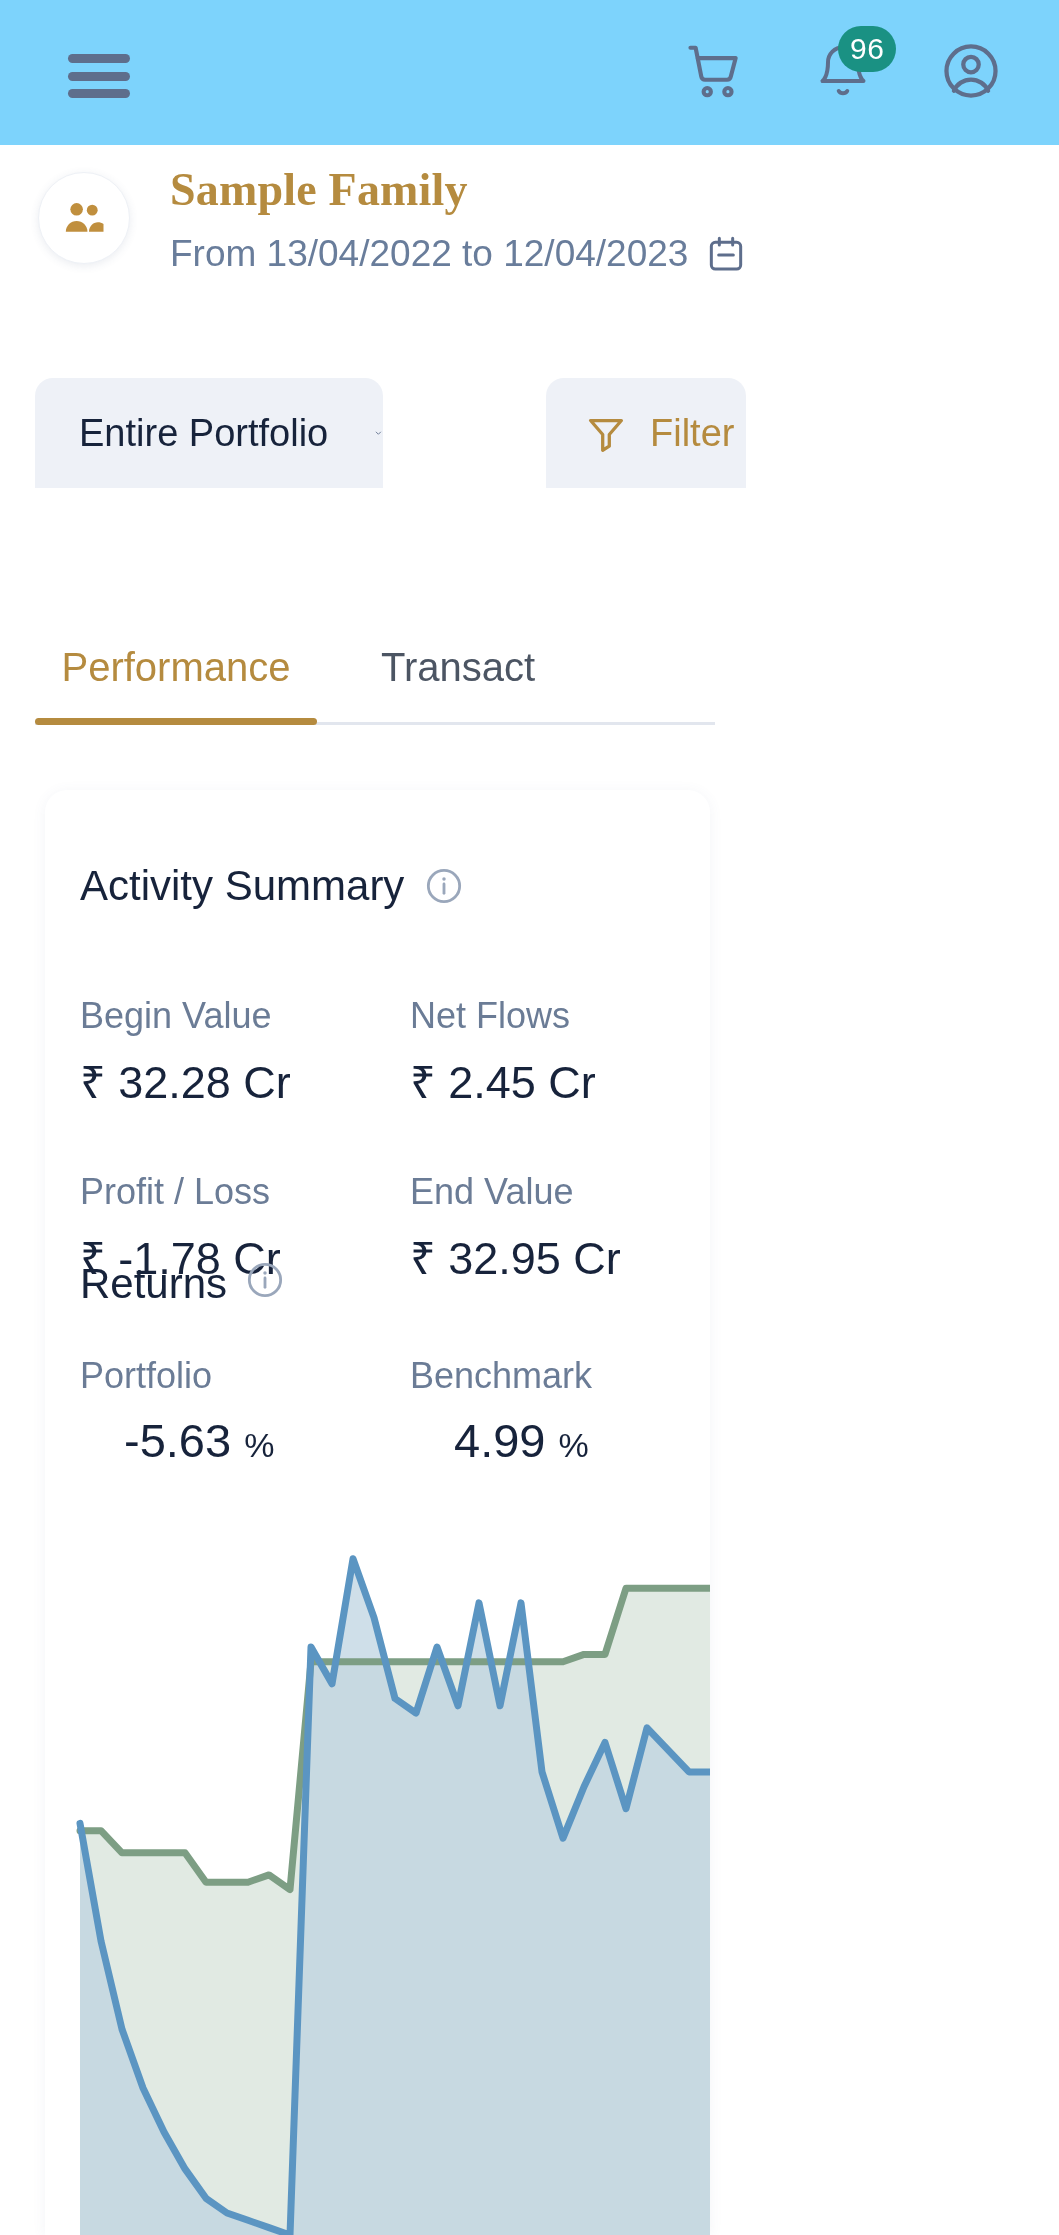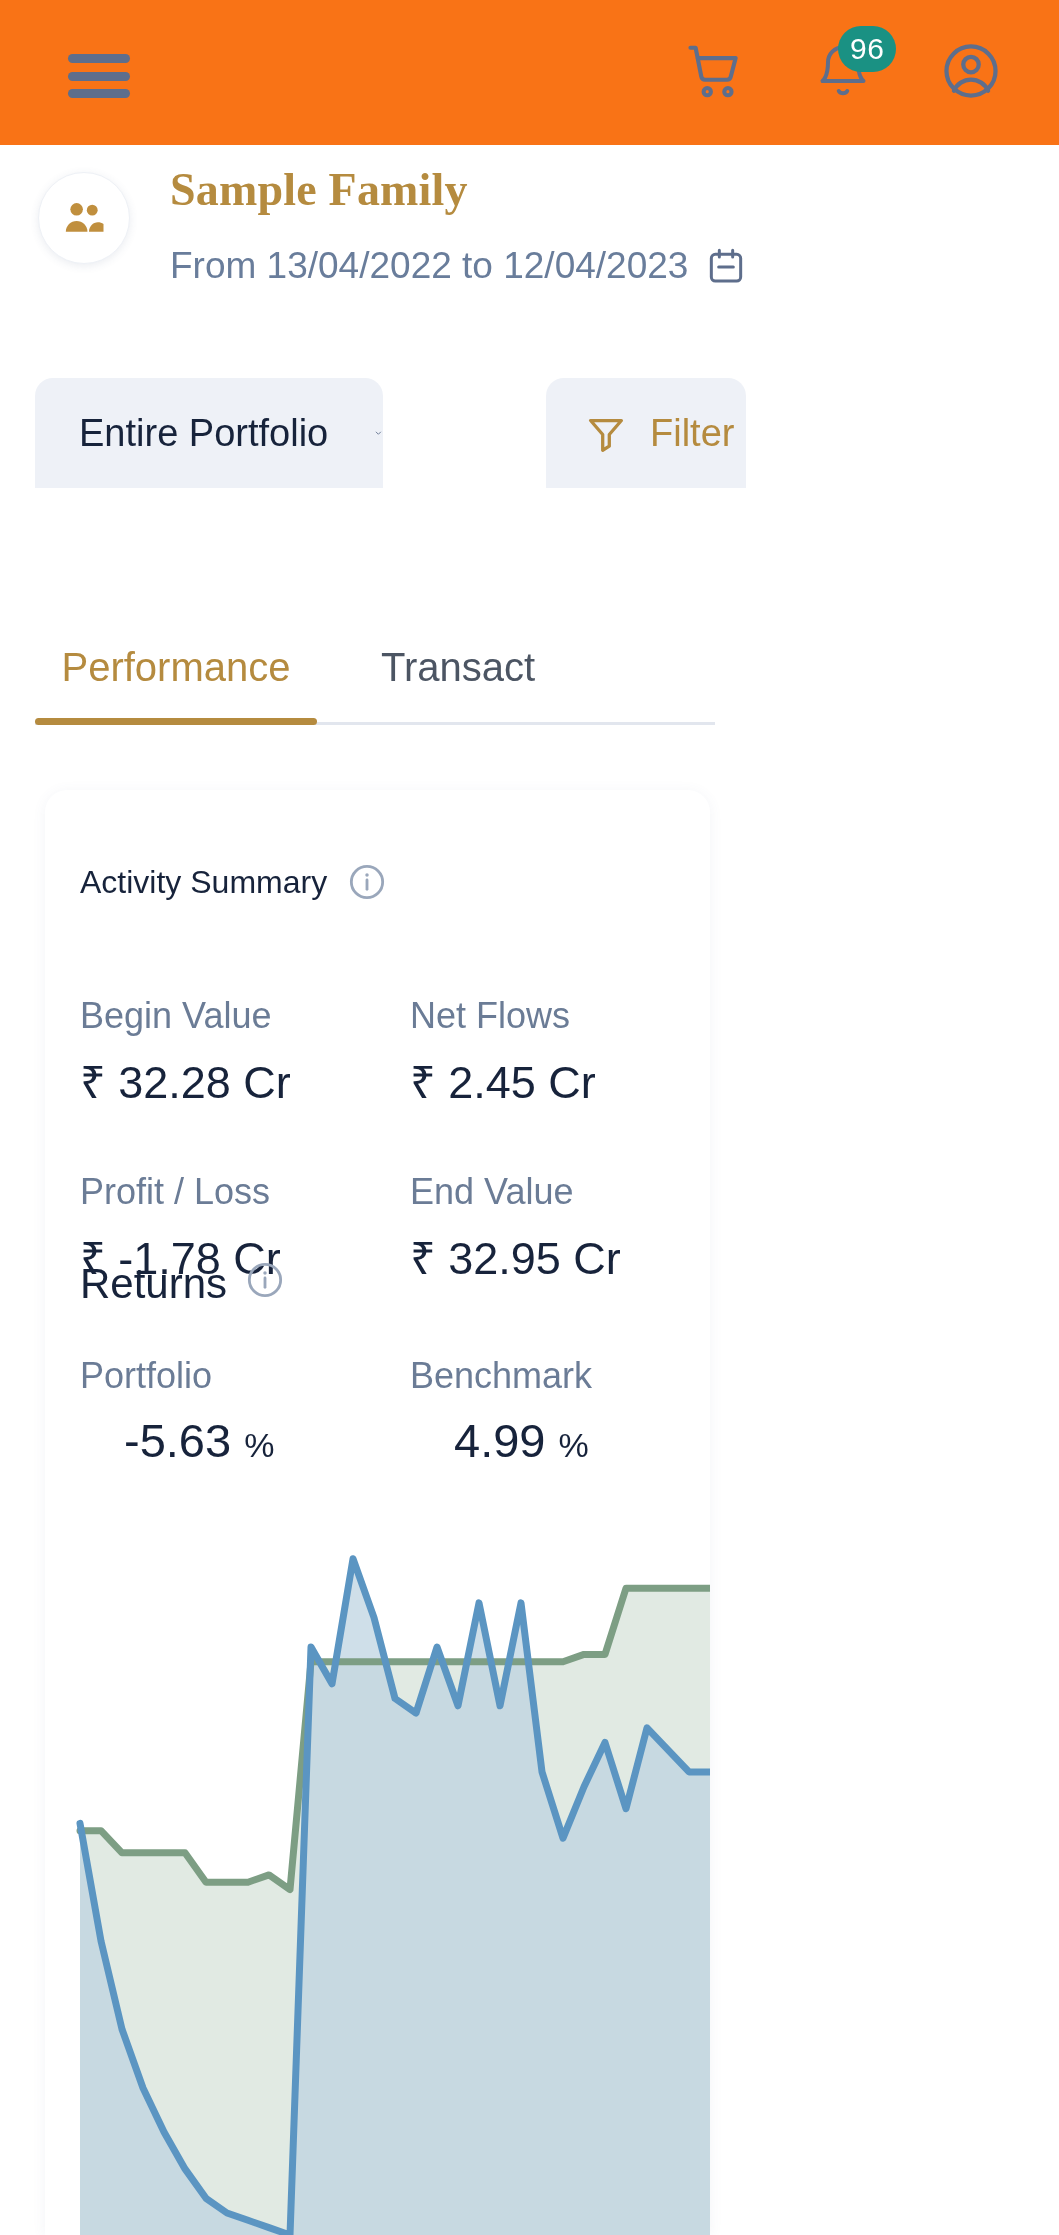--- a/index.html
+++ b/index.html
@@ -7,21 +7,21 @@
     width:1059px; height:2235px;
     font-family:"Liberation Sans", sans-serif;
     background:#ffffff;
     overflow:hidden;
   }
   .screen { position:relative; width:1059px; height:2235px; background:#ffffff; }
 
   
   .appbar {
     position:absolute; top:0; left:0; width:1059px; height:145px;
-    background:#f97316; display:flex; align-items:center;
+    background:#7dd3fc; display:flex; align-items:center;
   }
   .hamburger { position:absolute; left:68px; top:54px; width:62px; height:44px;
      display:flex; flex-direction:column; justify-content:space-between; cursor:pointer; }
   .hamburger i { display:block; height:9px; border-radius:5px; background:#5e6e8c; }
 
   .appbar-actions { position:absolute; right:55px; top:38px; display:flex; align-items:flex-start; gap:62px; }
   .icon-btn { position:relative; width:66px; height:66px; display:flex; align-items:center; justify-content:center; cursor:pointer; }
   .icon-btn svg { display:block; }
   .badge {
     position:absolute; top:-12px; left:28px;
@@ -42,21 +42,21 @@
   }
   .fam-text { position:absolute; left:170px; top:0px; }
   .fam-name {
     font-family:"Liberation Serif", serif;
     font-size:46px; font-weight:700; color:#b58b3f; letter-spacing:.2px;
     line-height:60px; white-space:nowrap;
   }
   .fam-dates {
     display:flex; align-items:center; gap:18px;
     font-size:37px; color:#697d9b; line-height:52px; white-space:nowrap;
-    margin-top:20px;
+    margin-top:8px;
   }
 
   
   .tabstrip { position:absolute; top:378px; left:0; width:1059px; height:110px; }
   .seg {
     position:absolute; top:0; height:110px;
     background:#eef1f7; border-radius:18px 18px 0 0;
     display:flex; align-items:center; cursor:pointer;
   }
   .seg-portfolio { left:35px; width:348px; padding-left:44px; gap:46px; }
@@ -95,21 +95,21 @@
   .card {
     position:absolute; top:790px; left:45px; width:665px; height:1445px;
     background:#ffffff; border-radius:22px 22px 0 0;
     box-shadow:0 2px 14px rgba(80,100,140,.07);
     overflow:hidden;
   }
   .card-title {
     position:absolute; top:72px; left:35px;
     display:flex; align-items:center; gap:20px;
   }
-  .card-title .t { font-size:32px; color:#17233b; }
+  .card-title .t { font-size:42px; color:#17233b; }
   .returns-title {
     position:absolute; top:470px; left:35px;
     display:flex; align-items:flex-start; gap:18px;
   }
   .returns-title .t { font-size:42px; color:#17233b; }
 
   .info-ico { width:40px; height:40px; display:block; }
 
   .metrics { position:absolute; left:35px; top:200px; width:600px; }
   .mrow { display:flex; margin-bottom:48px; }

